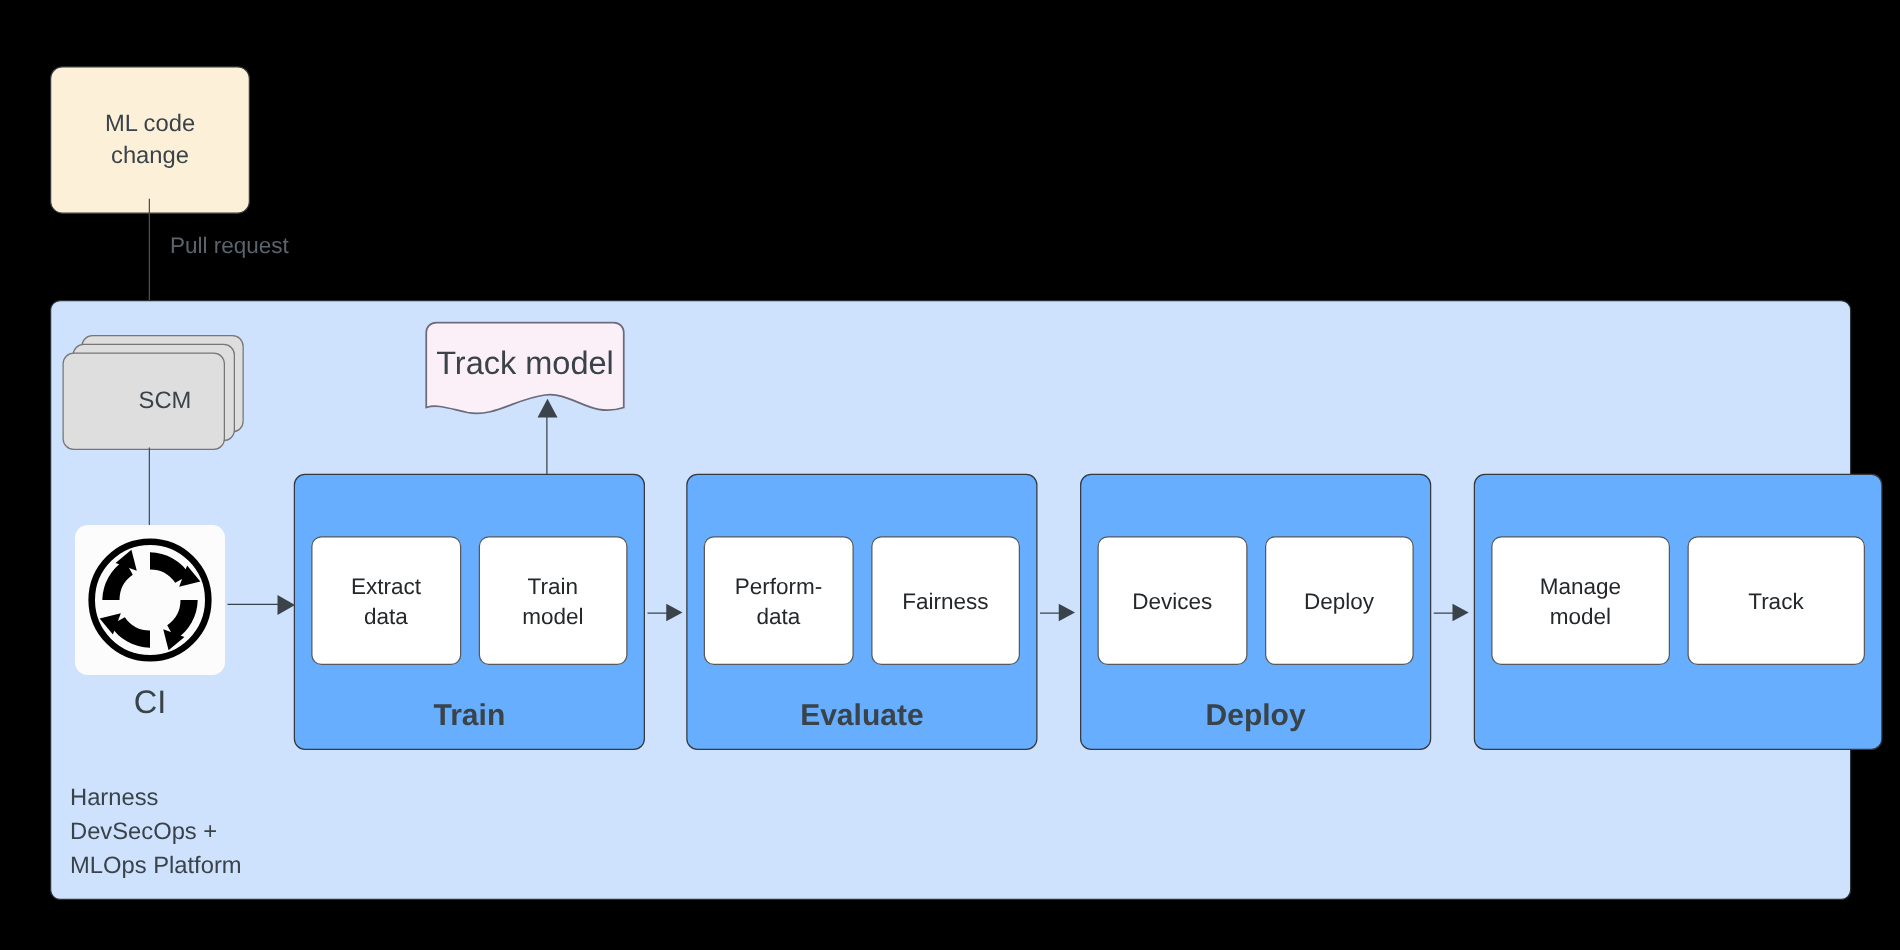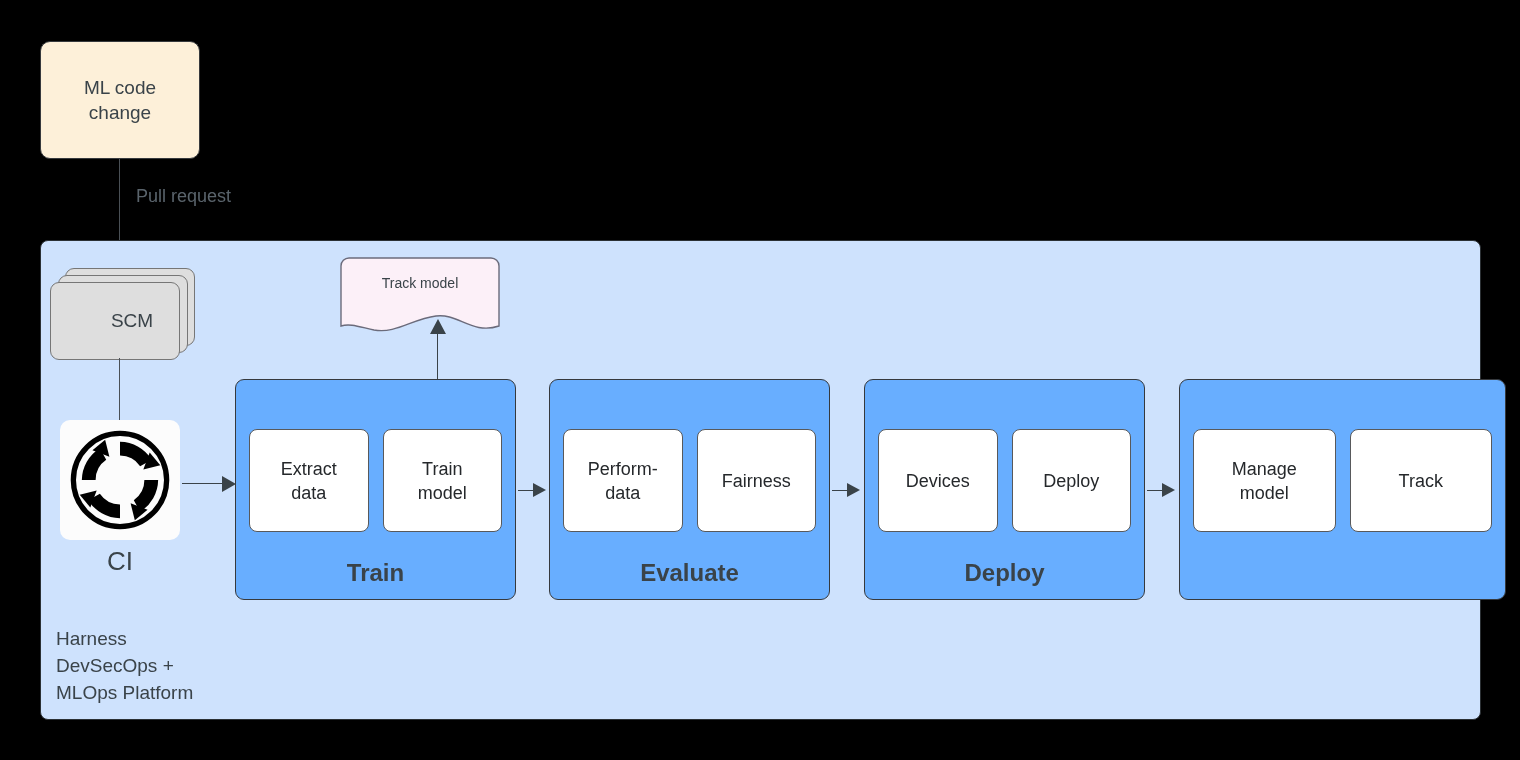--- a/index.html
+++ b/index.html
@@ -184,21 +184,21 @@
     height: 78px;
   }
   .note svg { display: block; }
   .note-label {
     position: absolute;
     left: 0;
     top: 18px;
     width: 160px;
     text-align: center;
     color: #3a4349;
-    font-size: 14px;
+    font-size: 26px;
   }
   .note-line {
     position: absolute;
     left: 437px;
     top: 333px;
     width: 1px;
     height: 48px;
     background: #3a4349;
   }
   .note-arrowhead {
@@ -281,21 +281,21 @@
   .a1 { left: 832px; width: 18px; }
   .a1h { left: 847px; }
   .a2 { left: 1147px; width: 18px; }
   .a2h { left: 1162px; }
 </style>
 </head>
 <body>
 
 <div id="canvas">
 
-  <div class="ml-code-box" style="white-space: pre-line;">ML code
+  <div class="ml-code-box" style="white-space: pre-line; margin-top: 12px;">ML code
 change</div>
 
   <div class="pr-line"></div>
   <div class="pr-arrowhead"></div>
   <div class="pr-label">Pull request</div>
 
   <div class="platform"></div>
 
   <div class="scm-wrap">
     <div class="scm-layer l3"></div>

